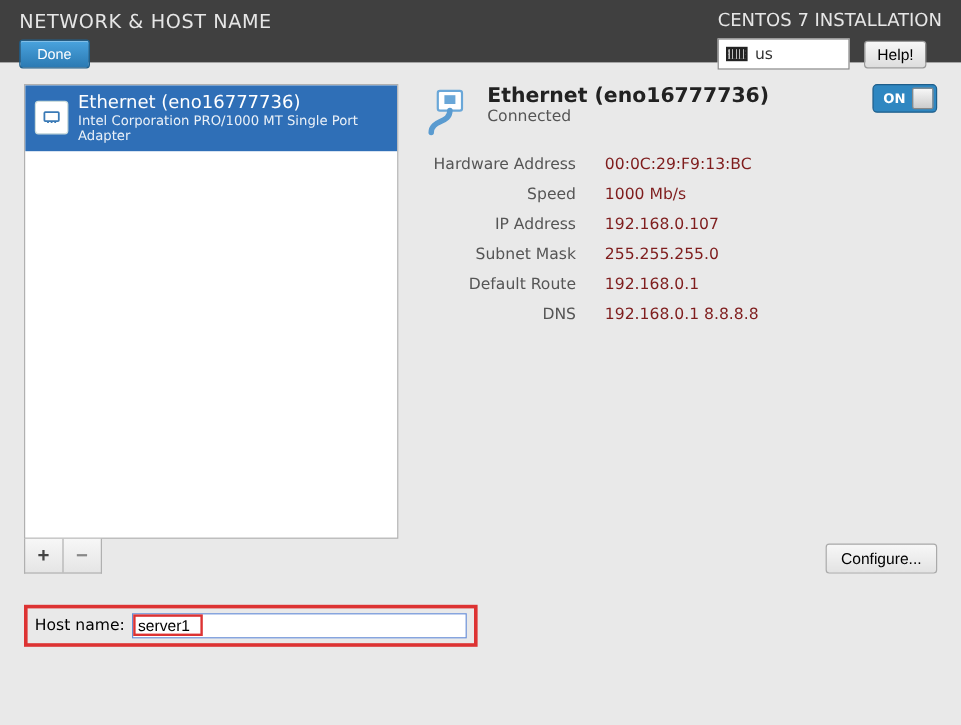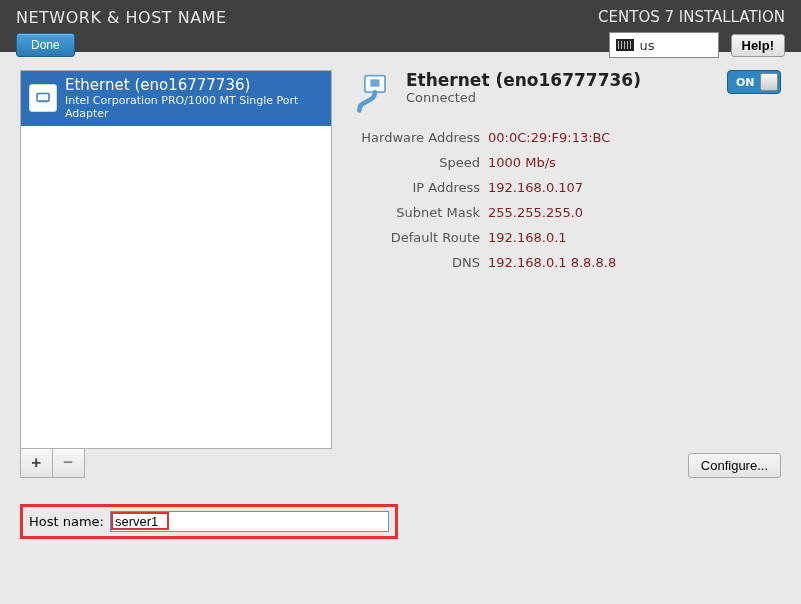--- a/index.html
+++ b/index.html
@@ -37,21 +37,21 @@
     font-size: 12px;
     box-shadow: inset 0 1px 0 rgba(255,255,255,.3);
     cursor: pointer;
   }
   .top-right { text-align: right; }
   .install-title {
     font-size: 15px;
     color: #e6e6e6;
     margin-bottom: 6px;
   }
-  .top-right-row { display: flex; gap: 12px; justify-content: flex-end; align-items: center; }
+  .top-right-row { display: flex; gap: 12px; align-items: center; }
   .kb-indicator {
     background: #fff;
     color: #333;
     border: 1px solid #888;
     padding: 2px 34px 2px 6px;
     font-size: 13px;
     display: inline-flex;
     align-items: center;
     gap: 6px;
     min-width: 110px;
@@ -71,21 +71,20 @@
                 repeating-linear-gradient(0deg,#fff 0 1px,#222 1px 3px);
     opacity:.7;
   }
   .help-btn {
     background: linear-gradient(#f7f7f7,#ddd);
     border: 1px solid #999;
     border-radius: 3px;
     padding: 3px 10px;
     font-size: 13px;
     cursor: pointer;
-    font-weight: bold;
   }
   .main {
     display: flex;
     padding: 18px 20px 4px 20px;
     gap: 20px;
     height: 430px;
   }
   .iface-panel {
     width: 312px;
     display: flex;
@@ -163,20 +162,21 @@
     width:18px; height:18px;
     background: linear-gradient(#f7f7f7,#ccc);
     border:1px solid #888;
     border-radius:2px;
   }
   .detail-rows { margin-left: 6px; }
   .drow {
     display: flex;
     margin-bottom: 10px;
     font-size: 13px;
+    gap: 16px;
   }
   .drow .lbl {
     width: 130px;
     text-align: right;
     color: #555;
     padding-right: 8px;
   }
   .drow .val { color:#7f1d1d; }
   .configure-btn {
     position: absolute;

